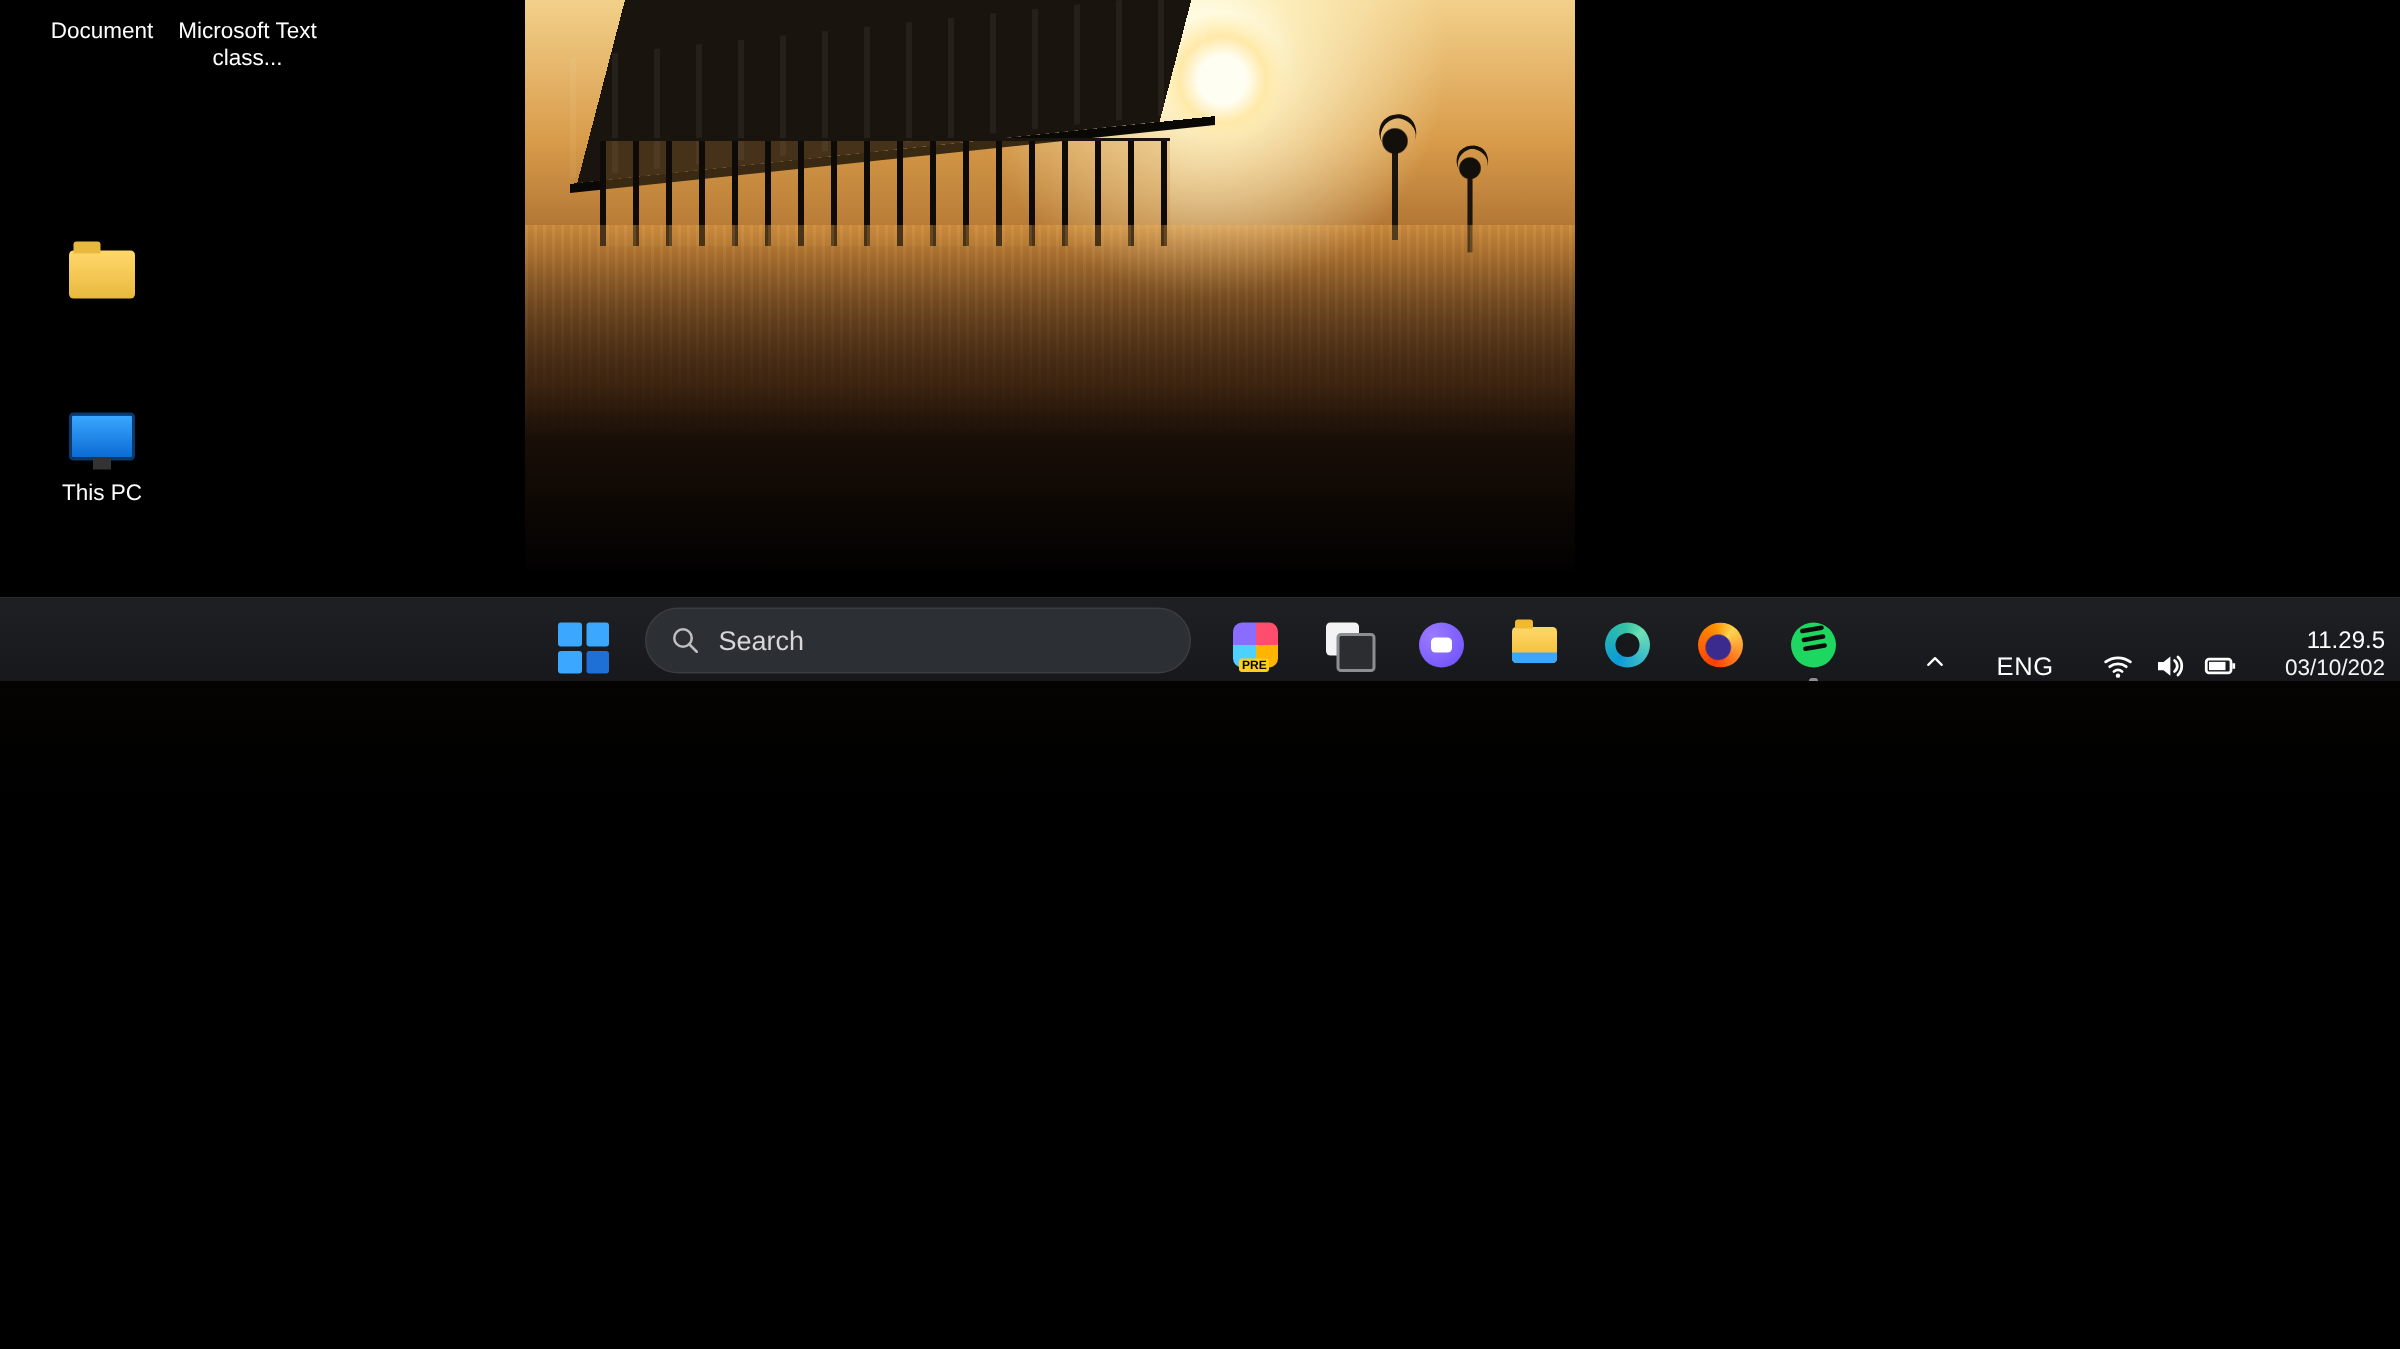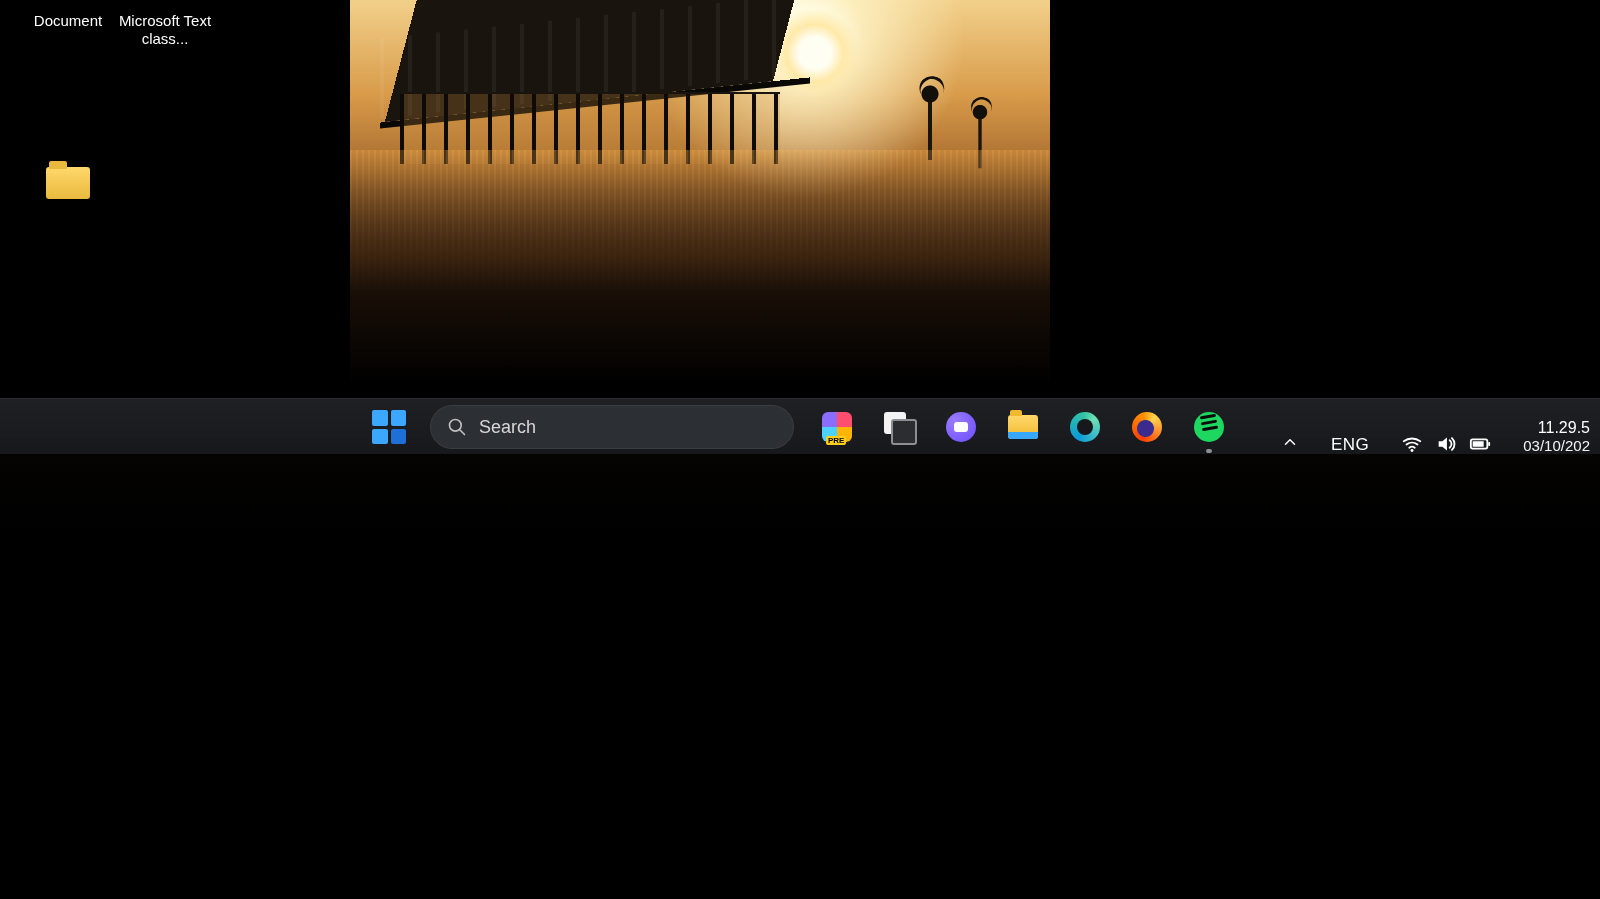--- a/index.html
+++ b/index.html
@@ -35,21 +35,21 @@
   .di-thispc{left:18px;top:268px}
   .page{width:34px;height:44px;background:#fff;position:relative}
   .page::after{content:"";position:absolute;right:0;top:0;border-width:0 0 12px 12px;border-style:solid;border-color:transparent transparent #c9c9c9 transparent}
   .fold{width:44px;height:32px;background:linear-gradient(#ffd86b,#e8b93e);border-radius:3px;position:relative}
   .fold::before{content:"";position:absolute;left:3px;top:-6px;width:18px;height:8px;background:#e8b93e;border-radius:2px 2px 0 0}
   .monitor{width:40px;height:28px;background:linear-gradient(#3aa7ff,#0b6bd4);border:2px solid #083a6d;border-radius:3px;position:relative}
   .monitor::after{content:"";position:absolute;left:14px;top:28px;width:12px;height:8px;background:#333}
 
   
   .taskbar{position:absolute;left:0;top:398px;width:1600px;height:56px;background:linear-gradient(#1e2023,#17181b);display:flex;align-items:center;border-top:1px solid #2b2d31}
-  .tb-center{position:absolute;left:50%;transform:translateX(-50%);display:flex;align-items:center;gap:24px}
+  .tb-center{position:absolute;left:50%;transform:translateX(-50%);display:flex;align-items:flex-end;gap:24px}
   .start{width:34px;height:34px;display:grid;grid-template-columns:1fr 1fr;grid-template-rows:1fr 1fr;gap:3px;cursor:pointer}
   .start span{background:#3ba7ff;border-radius:2px}
   .start span:nth-child(1){background:#3ba7ff}
   .start span:nth-child(2){background:#3ba7ff}
   .start span:nth-child(3){background:#3ba7ff}
   .start span:nth-child(4){background:#1e6fd6}
   .search{display:flex;align-items:center;width:330px;height:42px;border-radius:22px;background:#2c2f33;border:1px solid #3a3d41;padding:0 16px;color:#cfcfcf;cursor:text}
   .search svg{width:20px;height:20px;margin-right:12px;opacity:.85}
   .search span{font-size:18px;color:#d7d7d7}
   .pin{width:38px;height:38px;border-radius:6px;display:flex;align-items:center;justify-content:center;cursor:pointer;position:relative}
@@ -111,20 +111,26 @@
   <div class="dicon di-teams">
     <div class="glyph"></div>
     <div class="lbl">Microsoft Text class...</div>
   </div>
   <div class="dicon di-folder">
     <div class="glyph">
         <div class="fold"></div>
       </div>
     <div class="lbl"></div>
   </div>
+  <div class="dicon di-thispc">
+    <div class="glyph">
+        <div class="monitor"></div>
+      </div>
+    <div class="lbl">This PC</div>
+  </div>
 </div>
 
 <div class="taskbar">
   <div class="tb-center">
     <div class="start">
       <span></span>
         <span></span>
         <span></span>
         <span></span>
     </div>

